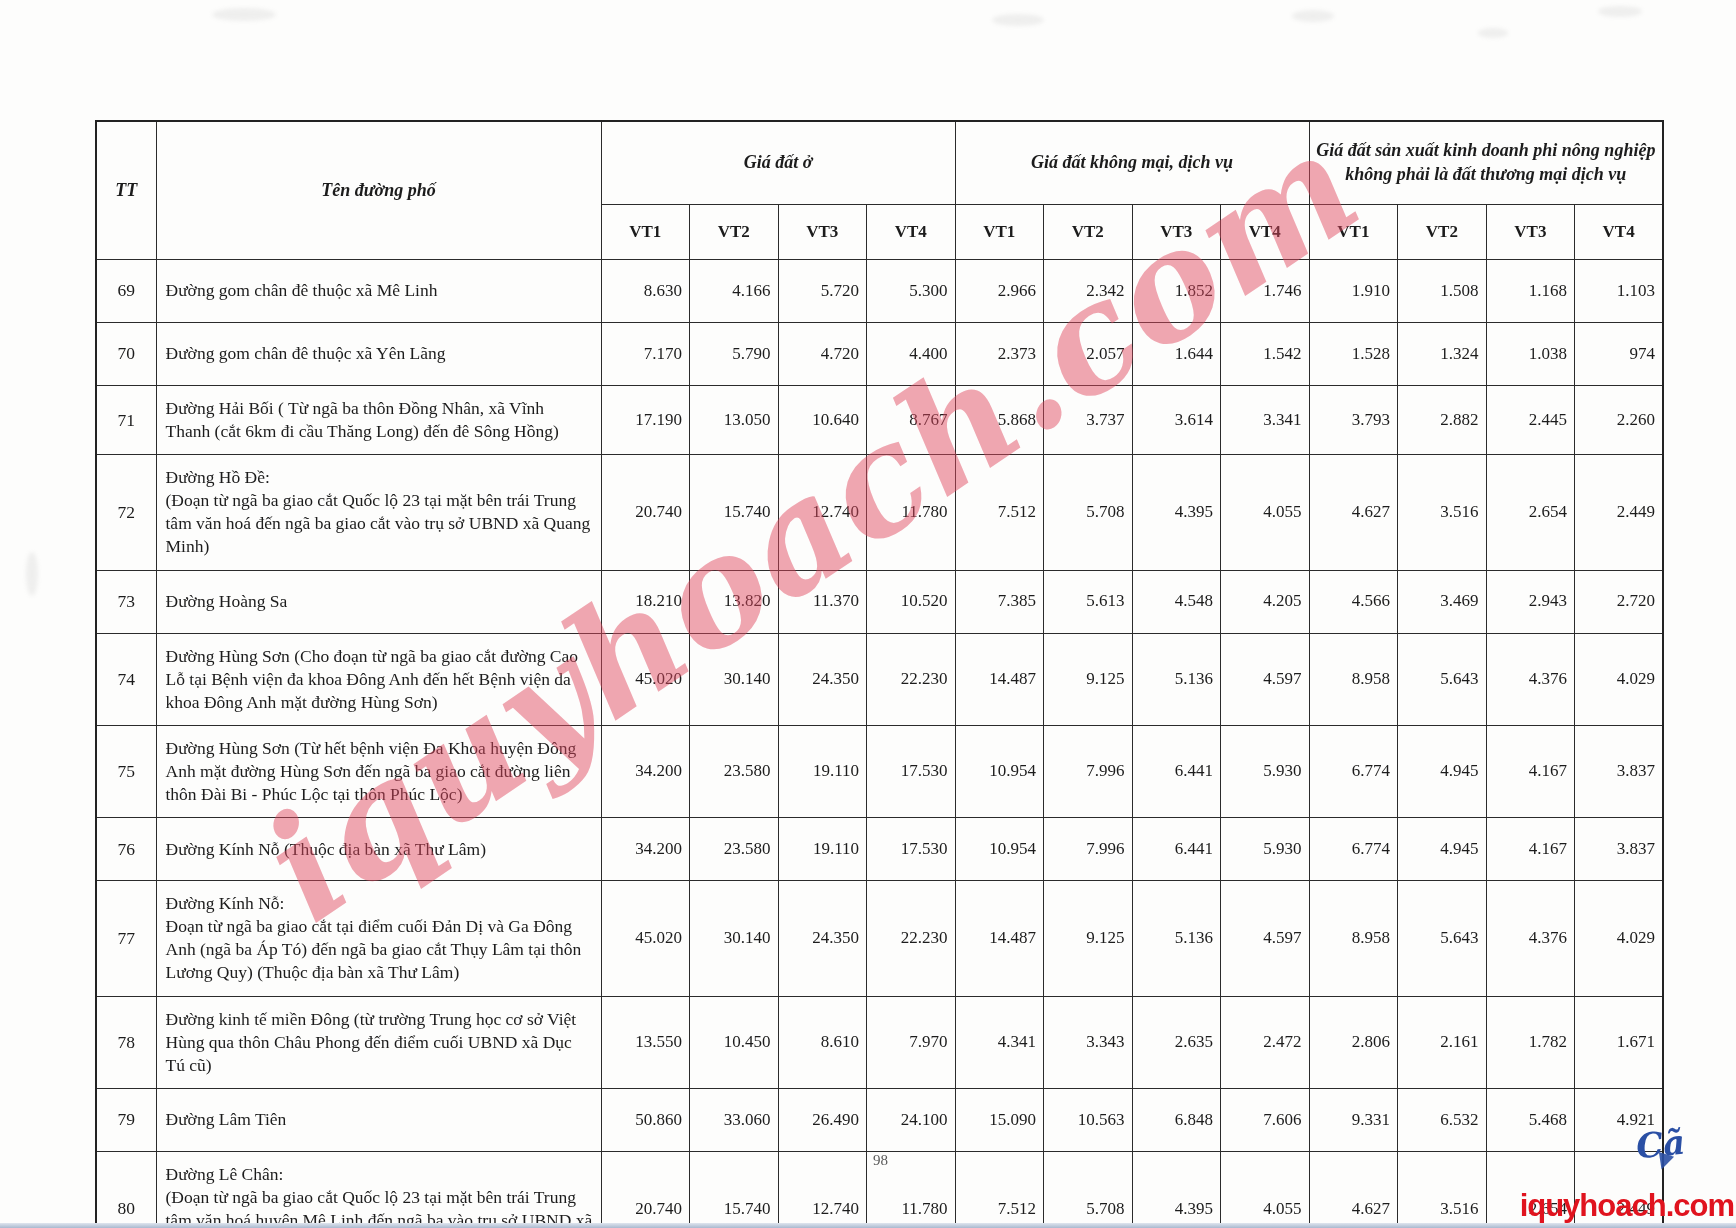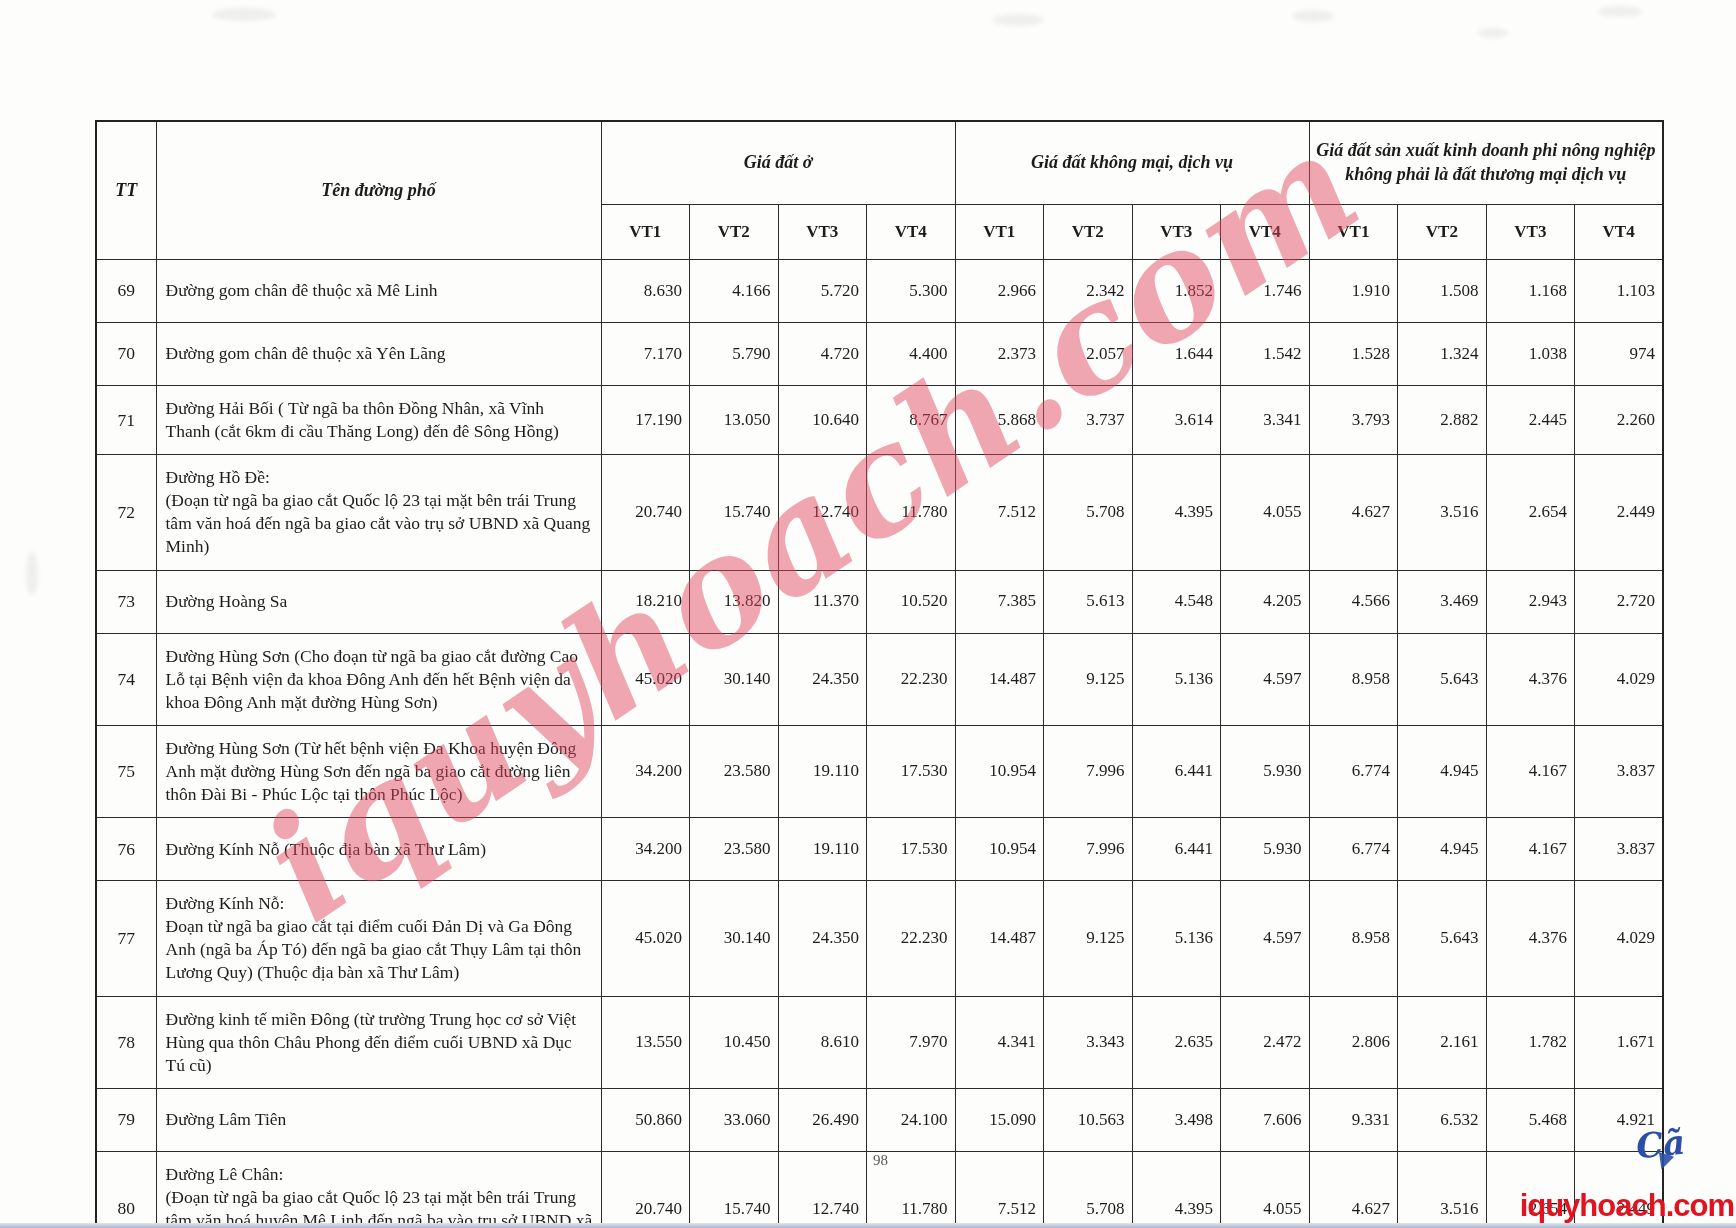--- a/index.html
+++ b/index.html
@@ -335,21 +335,21 @@
     </tr>
         <tr>
       <td class="tt">79</td>
       <td class="street">Đường Lâm Tiên</td>
       <td class="num">50.860</td>
       <td class="num">33.060</td>
       <td class="num">26.490</td>
       <td class="num">24.100</td>
       <td class="num">15.090</td>
       <td class="num">10.563</td>
-      <td class="num">3.498</td>
+      <td class="num">6.848</td>
       <td class="num">7.606</td>
       <td class="num">9.331</td>
       <td class="num">6.532</td>
       <td class="num">5.468</td>
       <td class="num">4.921</td>
     </tr>
         <tr>
       <td class="tt">80</td>
       <td class="street">Đường Lê Chân:
 (Đoạn từ ngã ba giao cắt Quốc lộ 23 tại mặt bên trái Trung tâm văn hoá huyện Mê Linh đến ngã ba vào trụ sở UBND xã Quang Minh).</td>

